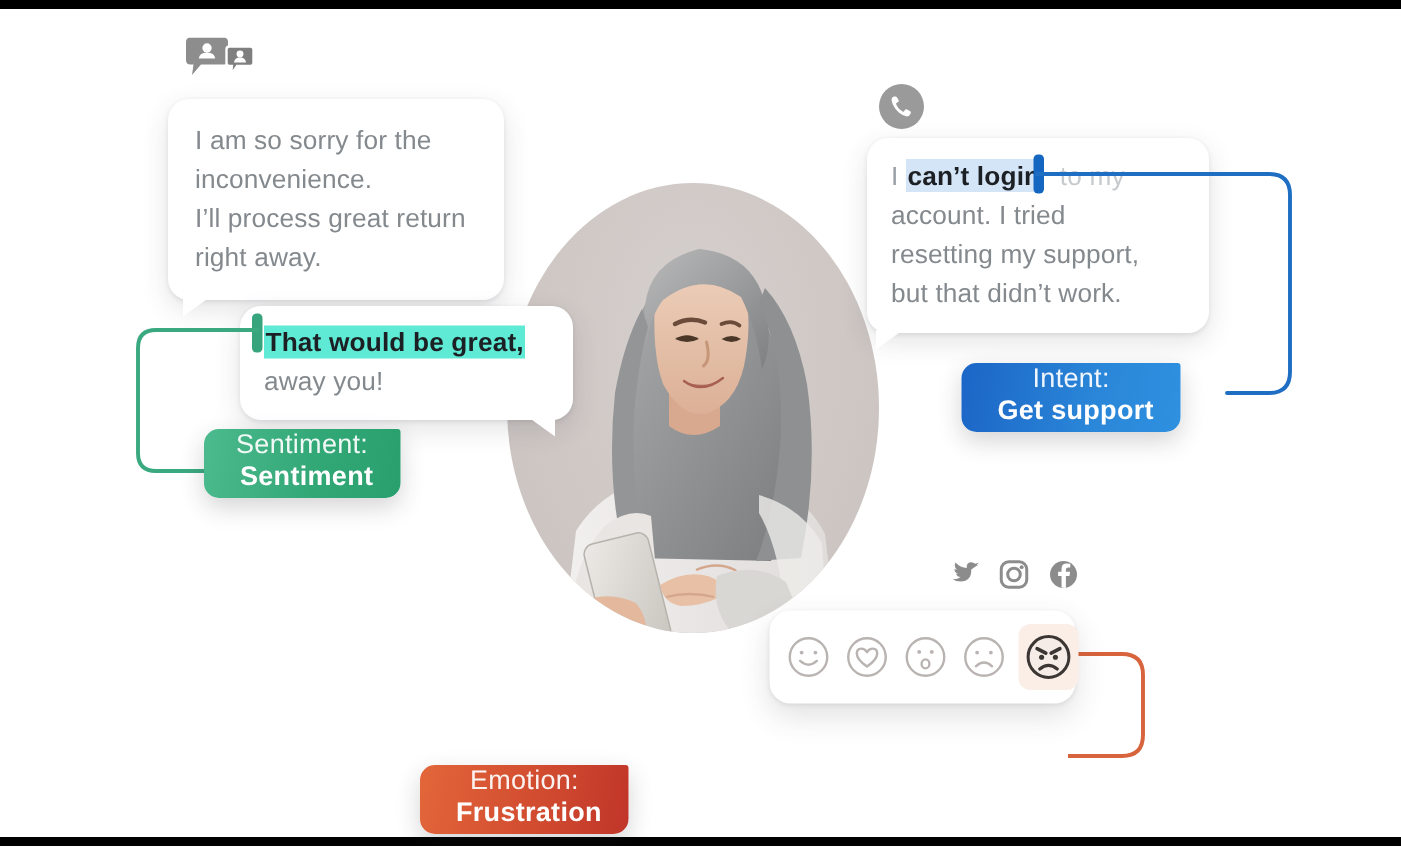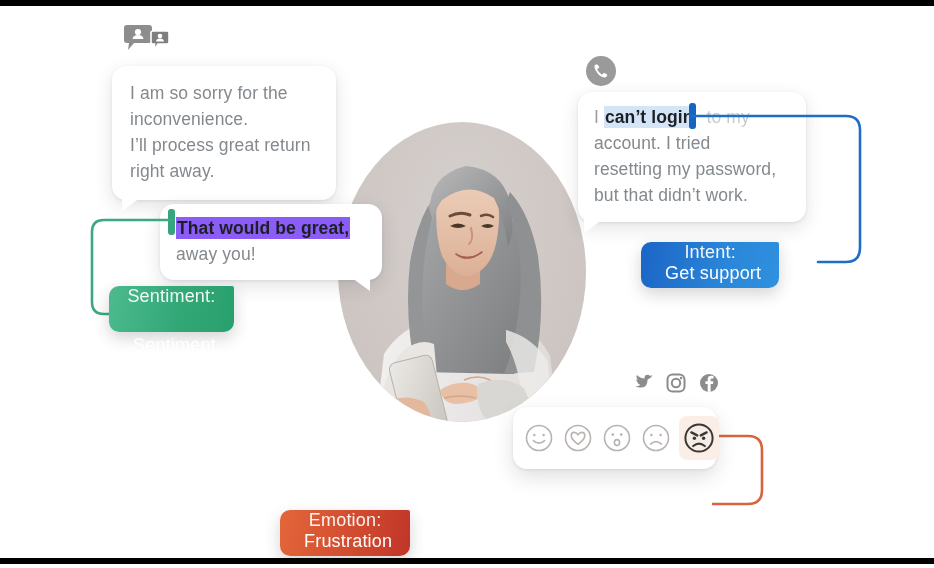--- a/index.html
+++ b/index.html
@@ -83,21 +83,21 @@
     width: 222px;
     padding: 11px 14px 13px 16px;
   }
   #bubble-reply .tail {
     right: 12px; bottom: -11px;
     border-top: 13px solid #ffffff;
     border-left: 18px solid transparent;
   }
 
   .hl-green {
-    background: #8b5cf6;
+    background: #5eead4;
     color: #1c2024;
     font-weight: bold;
     padding: 1px 1px;
   }
   .hl-blue {
     background: #d4e5f7;
     color: #1c2024;
     font-weight: bold;
     padding: 1px 1px;
   }
@@ -132,27 +132,26 @@
     display: flex; align-items: center;
     color: #ffffff;
     font-size: 18px;
     letter-spacing: 0.2px;
     padding: 0 18px;
     height: 46px;
     box-shadow: 0 6px 16px rgba(40,40,50,0.20);
     flex-direction: column;
   }
   .tag .label { opacity: 0.93; font-weight: normal; }
-  .tag .value { font-weight: normal; margin-left: 6px; text-align: center; }
+  .tag .value { font-weight: bold; margin-left: 6px; text-align: center; }
 
   #tag-sentiment {
-    left: 109px; top: 286px; 
+    left: 136px; top: 286px; 
     border-radius: 10px 2px 10px 10px;
     background: linear-gradient(100deg, #4cba8e 0%, #33a877 55%, #28a06d 100%);
-    gap: 28px;
   }
   #tag-intent {
     left: 641px; top: 242px;
     border-radius: 10px 2px 10px 10px;
     background: linear-gradient(100deg, #1b65c6 0%, #2a86d8 60%, #2f90e0 100%);
   }
   #tag-emotion {
     left: 280px; top: 510px;
     border-radius: 10px 2px 10px 10px;
     background: linear-gradient(100deg, #e3663a 0%, #d04a2f 60%, #c03529 100%);
@@ -303,21 +302,21 @@
     <div class="body-line">I’ll process great return</div>
     <div class="body-line">right away.</div>
     <span class="tail"></span>
   </div>
 
   <div class="bubble" id="bubble-customer">
     <div>
       <span class="plain-dim">I </span><span class="hl-blue">can’t login</span><span class="plain-dim" style="opacity:.55; margin-left:12px;">to my</span>
     </div>
     <div class="body-line">account. I tried</div>
-    <div class="body-line">resetting my password,</div>
+    <div class="body-line">resetting my support,</div>
     <div class="body-line">but that didn’t work.</div>
     <span class="tail"></span>
   </div>
 
   <div class="bubble" id="bubble-reply">
     <div><span class="hl-green">That would be great,</span></div>
     <div class="body-line">away you!</div>
     <span class="tail"></span>
   </div>
 

